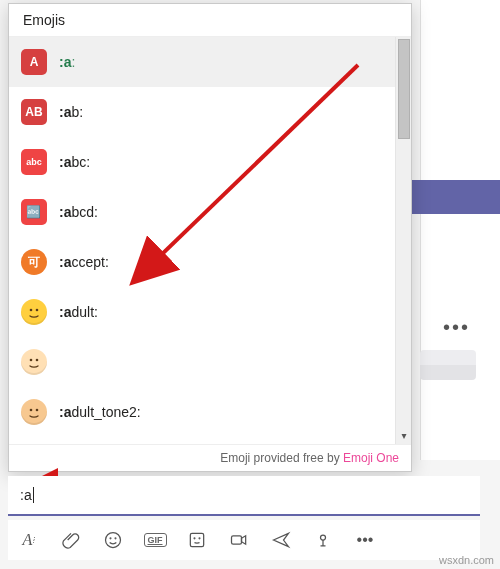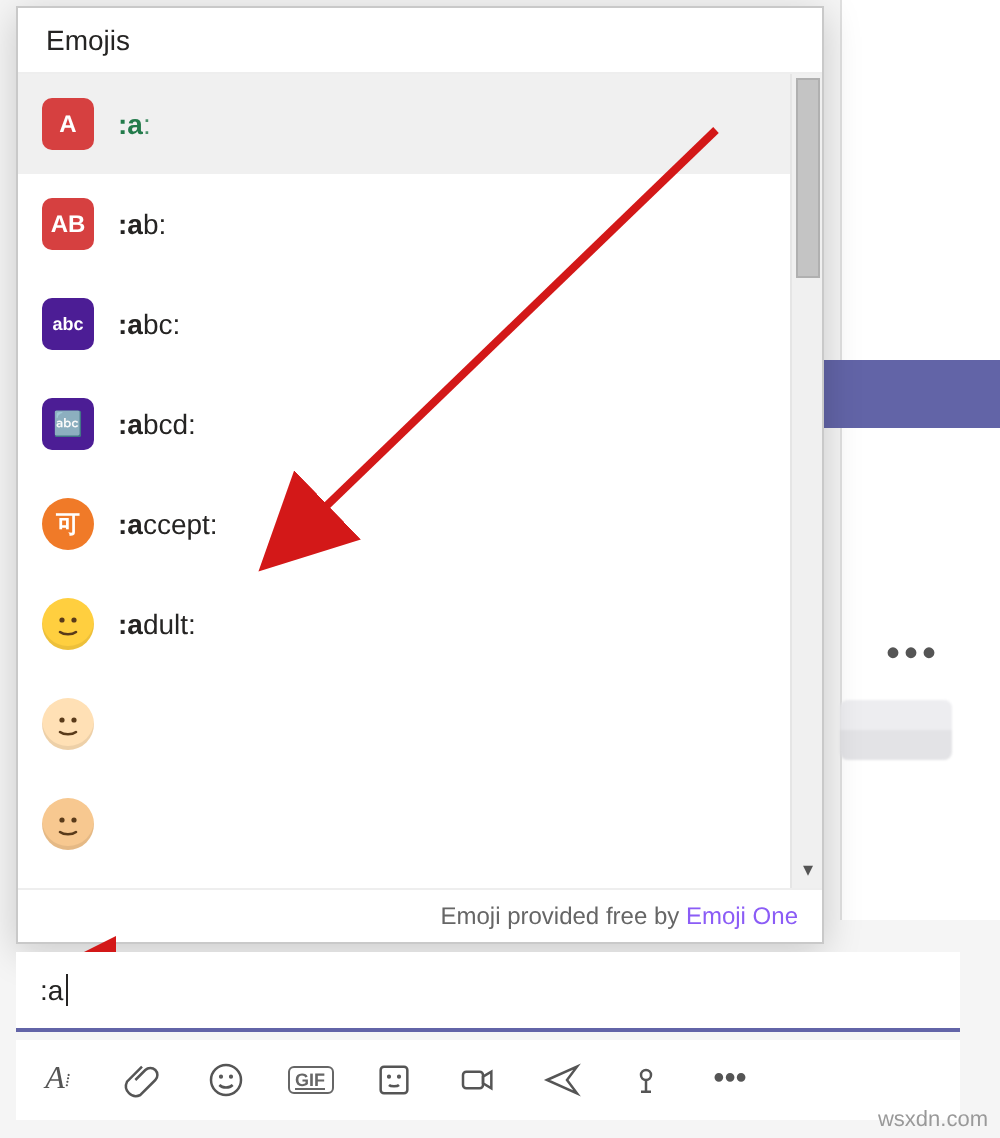--- a/index.html
+++ b/index.html
@@ -120,40 +120,40 @@
     margin-right: 12px;
     display: flex;
     align-items: center;
     justify-content: center;
     font-size: 12px;
     font-weight: bold;
     color: #fff;
     flex-shrink: 0;
   }
   .eicon.red { background: #d64040; }
-  .eicon.blue { background: #4c1d95; }
+  .eicon.blue { background: #ef4444; }
   .eicon.orange { background: #f07a28; border-radius: 50%; }
   .eicon.face { background: #ffcf3f; border-radius: 50%; box-shadow: inset 0 -2px 0 rgba(0,0,0,0.07); }
   .eicon.face.light { background: #ffe0b5; }
   .eicon.face.med { background: #f7c890; }
   .label .match { color: #237b4b; font-weight: 600; }
   .label .rest { color: #237b4b; font-weight: 400; opacity: 0.8; }
   .label { font-size: 14px; }
   .label.nonsel .rest { color: #252423; opacity: 1; }
   .label.nonsel .match { color: #252423; font-weight: 600; }
   .emoji-item.selected .label .match,
   .emoji-item.selected .label .rest { color: #237b4b; }
   .popup-footer {
     border-top: 1px solid #eee;
     padding: 6px 12px;
     text-align: right;
     font-size: 12px;
     color: #666;
   }
-  .popup-footer a { color: #8b5cf6; text-decoration: none; }
+  .popup-footer a { color: #ec4899; text-decoration: none; }
   .compose {
     position: absolute;
     left: 8px;
     top: 476px;
     width: 472px;
     height: 40px;
     background: #fff;
     border-bottom: 2px solid #6264a7;
     display: flex;
     align-items: center;
@@ -267,20 +267,21 @@
           </div>
         </div>
         <div class="emoji-item">
           <div class="eicon face med">
             <svg width="26" height="26" viewBox="0 0 26 26">
               <circle cx="10" cy="11" r="1.3" fill="#5a3b1a"></circle>
               <circle cx="16" cy="11" r="1.3" fill="#5a3b1a"></circle>
               <path d="M9 17c2 1.5 6 1.5 8 0" stroke="#5a3b1a" stroke-width="1.3" fill="none" stroke-linecap="round"></path>
             </svg>
           </div>
+          <span class="label nonsel"><span class="match">:a</span><span class="rest">dult_tone2:</span></span>
         </div>
       </div>
     <div class="scrollbar">
       <div class="scroll-thumb"></div>
       <div class="scroll-arrow down">▾</div>
     </div>
   </div>
   <div class="popup-footer">
     <span>Emoji provided free by </span><a href="#">Emoji One</a>
   </div>

